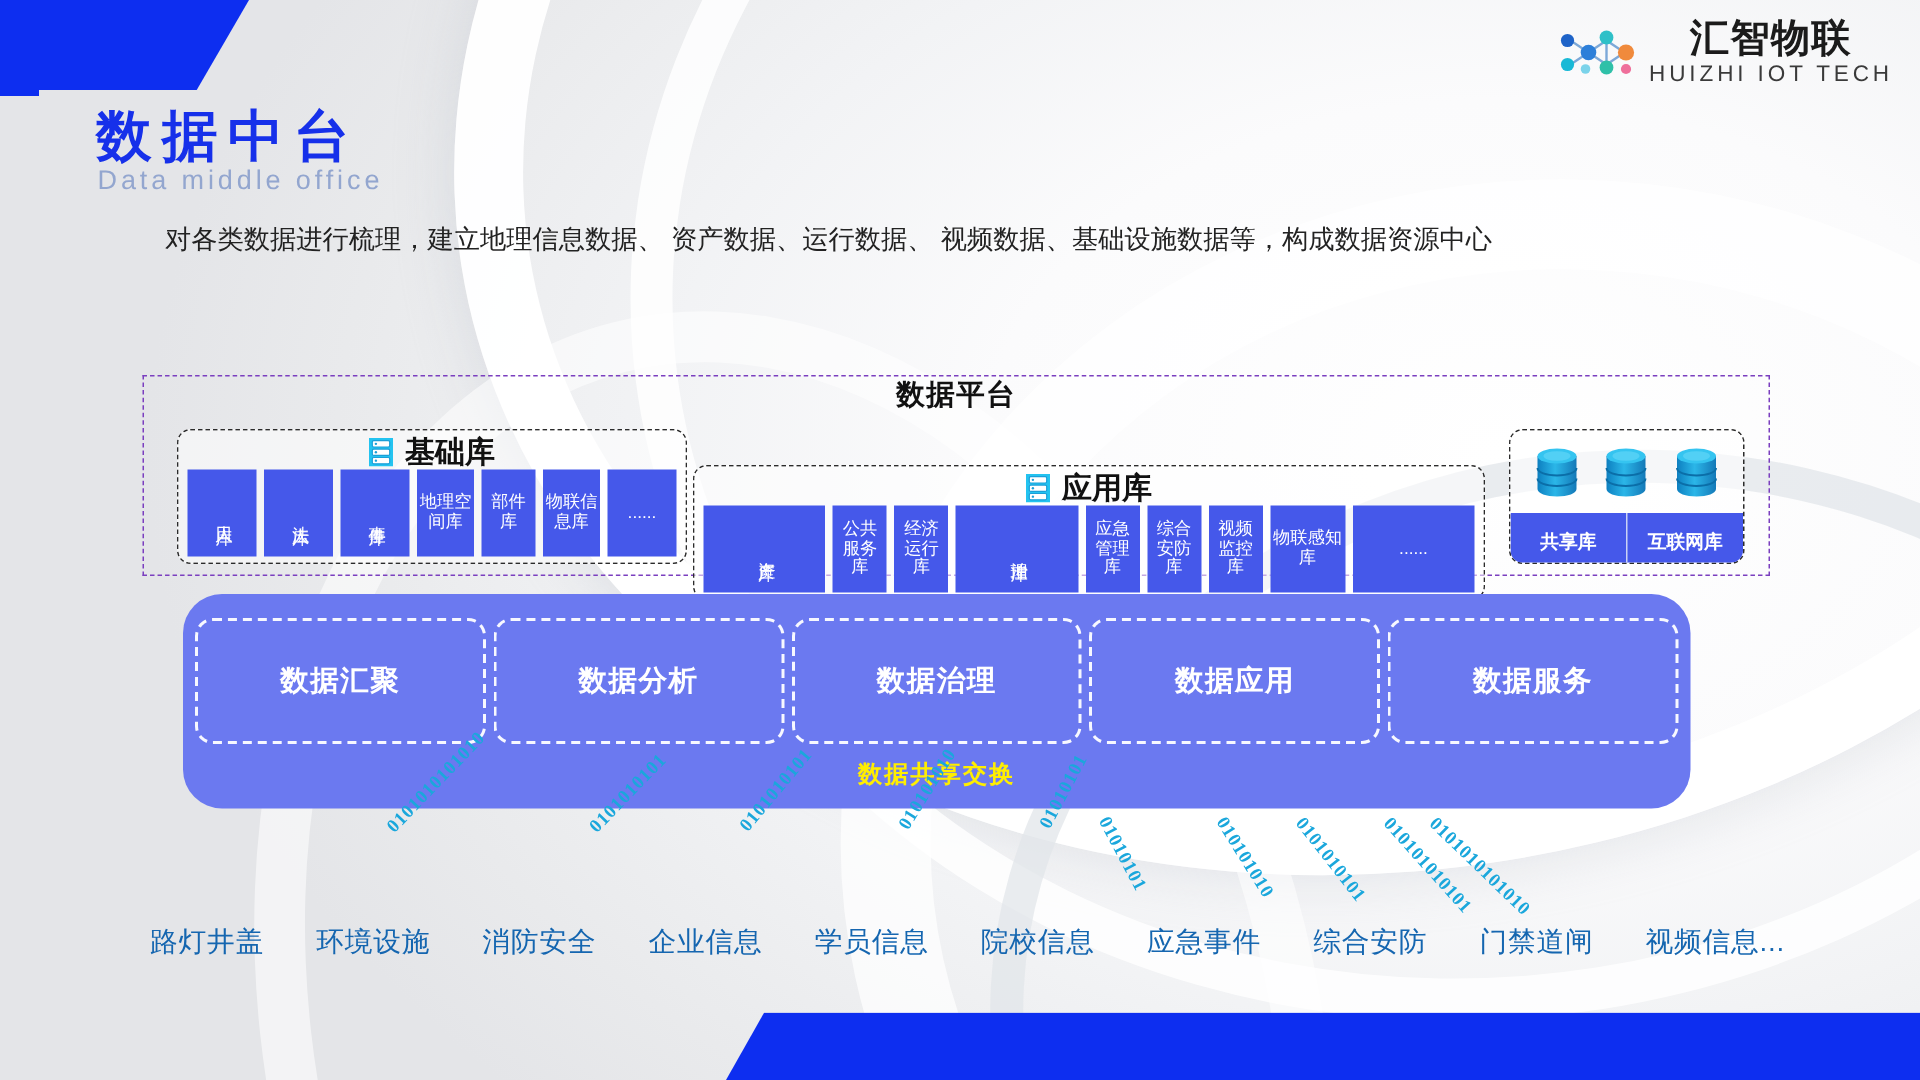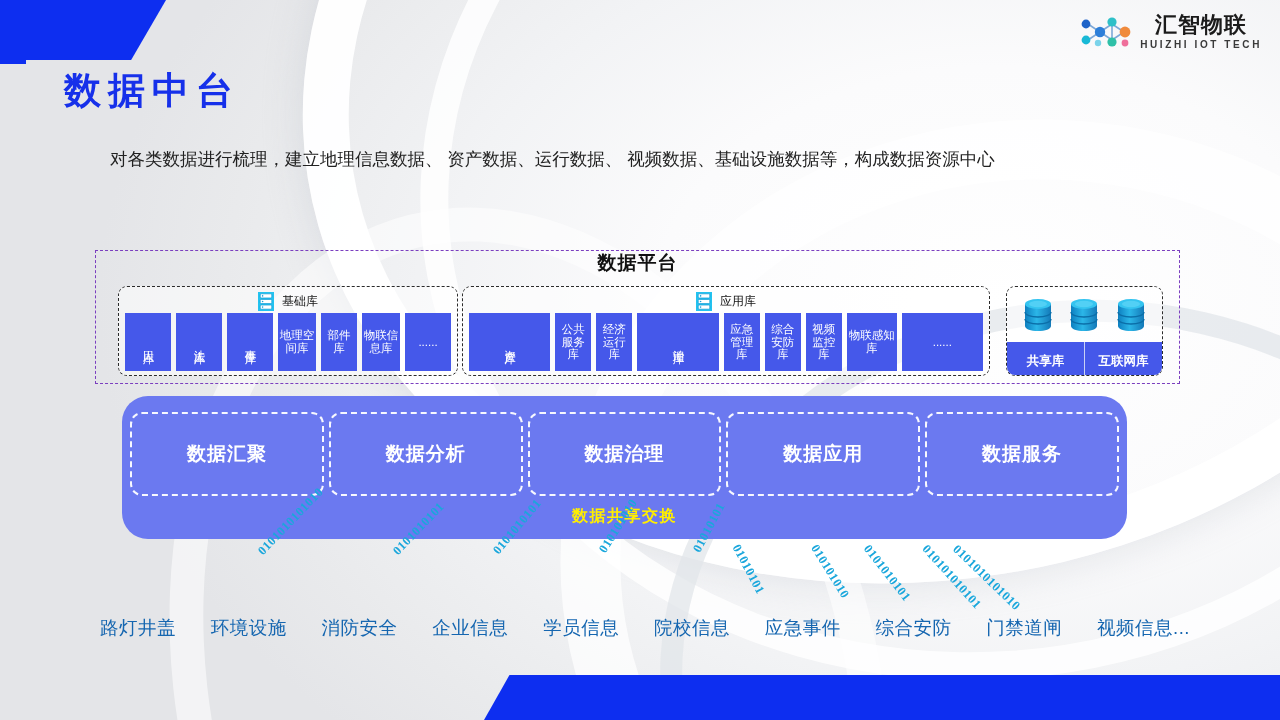--- a/index.html
+++ b/index.html
@@ -51,22 +51,22 @@
   }
   .corner-br {
     position: absolute; left: 484px; bottom: 0; width: 796px; height: 45px;
     background: #0d2ef0;
     clip-path: polygon(3.2% 0, 100% 0, 100% 100%, 0 100%);
   }
 
   
   .logo { position: absolute; right: 18px; top: 12px; display: flex; align-items: center; gap: 8px; }
   .logo-text { display: flex; flex-direction: column; align-items: center; line-height: 1; }
-  .logo-cn { font-size: 22px; font-weight: bold; color: #1b1b1b; letter-spacing: 1px; }
-  .logo-en { font-size: 10px; font-weight: bold; color: #3a3a3a; letter-spacing: 2.6px; margin-top: 4px; }
+  .logo-cn { font-size: 26px; font-weight: bold; color: #1b1b1b; letter-spacing: 1px; }
+  .logo-en { font-size: 15px; font-weight: normal; color: #3a3a3a; letter-spacing: 2.6px; margin-top: 4px; }
 
   
   .title-zh {
     position: absolute; left: 64px; top: 66px;
     font-size: 37px; font-weight: bold; color: #1630ea; letter-spacing: 7px;
   }
   .title-en {
     position: absolute; left: 65px; top: 110px;
     font-size: 18px; color: #93a6cf; letter-spacing: 2.6px;
   }
@@ -84,26 +84,26 @@
     position: absolute; left: 0; right: 0; top: -1px;
     text-align: center; font-size: 19px; font-weight: bold; color: #111;
     letter-spacing: 1px;
   }
   .lib-box {
     position: absolute; top: 35px; height: 90px;
     border: 1.4px dashed #2b2b2b; border-radius: 9px;
     background: rgba(255,255,255,0.55);
   }
   .lib-base { left: 22px; width: 340px; }
-  .lib-app  { left: 366px; width: 528px; }
+  .lib-app  { left: 366px; width: 528px; margin-top: 24px; }
   .lib-head {
     display: flex; align-items: center; justify-content: center; gap: 8px;
     height: 23px; margin-top: 3px;
   }
-  .lib-head .ttl { font-size: 12px; font-weight: normal; color: #111; text-align: right; }
+  .lib-head .ttl { font-size: 20px; font-weight: bold; color: #111; text-align: right; }
   .srv-icon { width: 16px; height: 19px; display: block; }
   .tiles {
     display: flex; gap: 5px; padding: 0 6px; height: 58px; align-items: stretch;
   }
   .tile {
     flex: 1 1 0; background: #4558ea; color: #fff;
     display: flex; align-items: center; justify-content: center; text-align: center;
     font-size: 11.5px; line-height: 1.12; padding: 2px 1px;
   }
   .tile.vert { writing-mode: vertical-rl; letter-spacing: 1px; }
@@ -187,20 +187,21 @@
       <circle cx="45" cy="31" r="3.4" fill="#ef6f9b"></circle>
       <circle cx="18" cy="31" r="3.2" fill="#7bd3ea"></circle>
     </svg>
     <div class="logo-text">
       <span class="logo-cn">汇智物联</span>
       <span class="logo-en">HUIZHI IOT TECH</span>
     </div>
   </div>
 
   <div class="title-zh">数据中台</div>
+  <div class="title-en">Data middle office</div>
   <div class="desc">对各类数据进行梳理，建立地理信息数据、 资产数据、运行数据、 视频数据、基础设施数据等，构成数据资源中心</div>
 
   <div class="platform">
     <div class="platform-title">数据平台</div>
 
     <div class="lib-box lib-base">
       <div class="lib-head">
         <svg class="srv-icon" viewBox="0 0 16 19">
           <rect x="0" y="0" width="16" height="19" fill="#23c3f0"></rect>
           <rect x="2.2" y="1.8" width="11.6" height="4.2" rx="1" fill="#fff" stroke="#1b9fd8" stroke-width="0.8"></rect>

